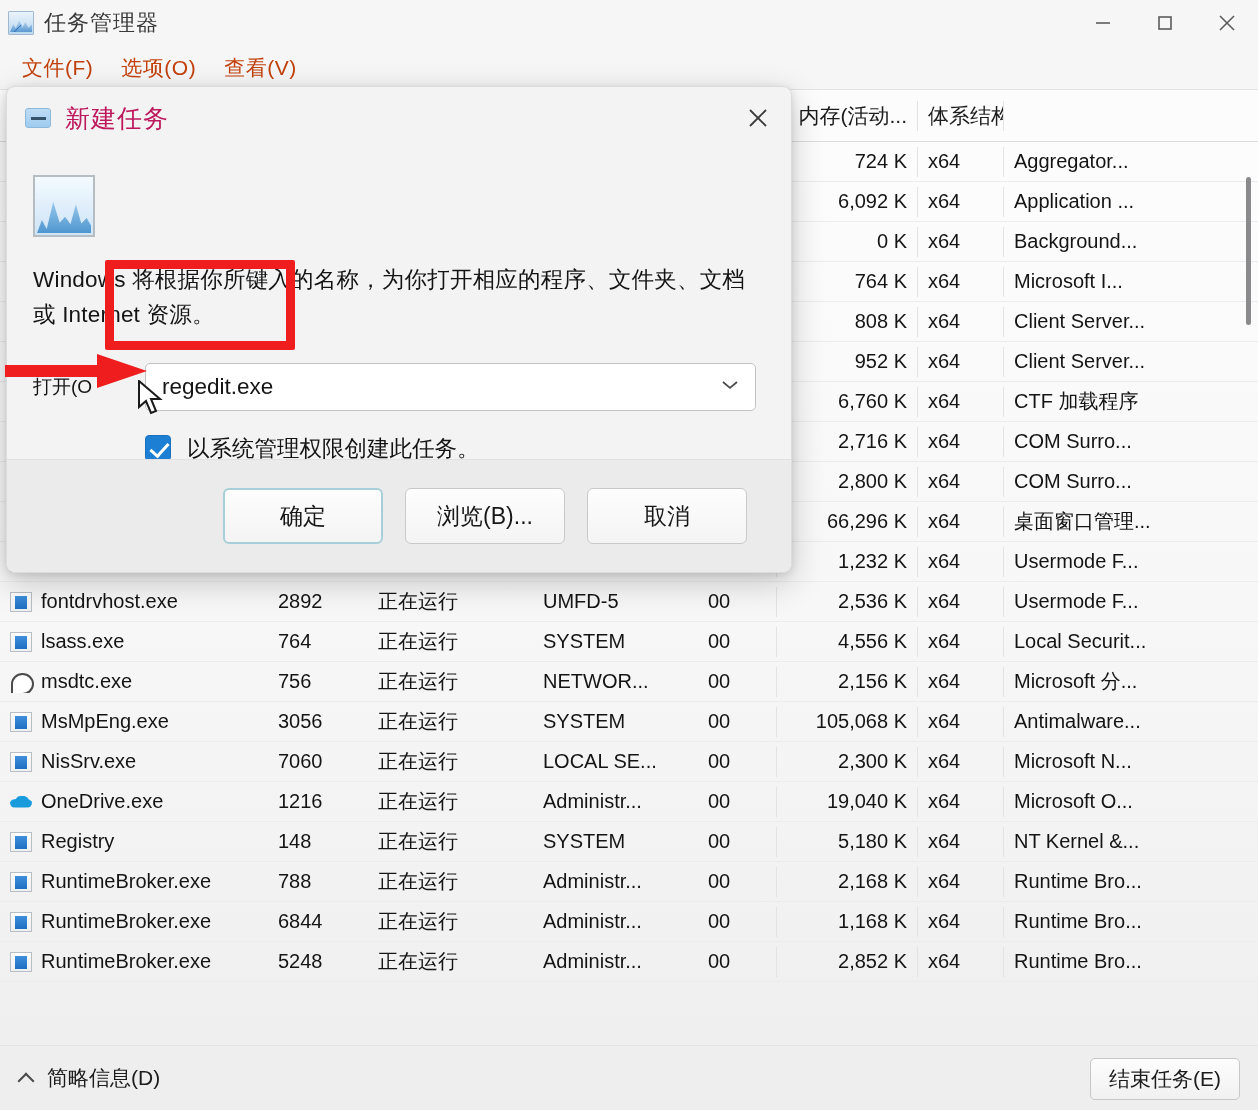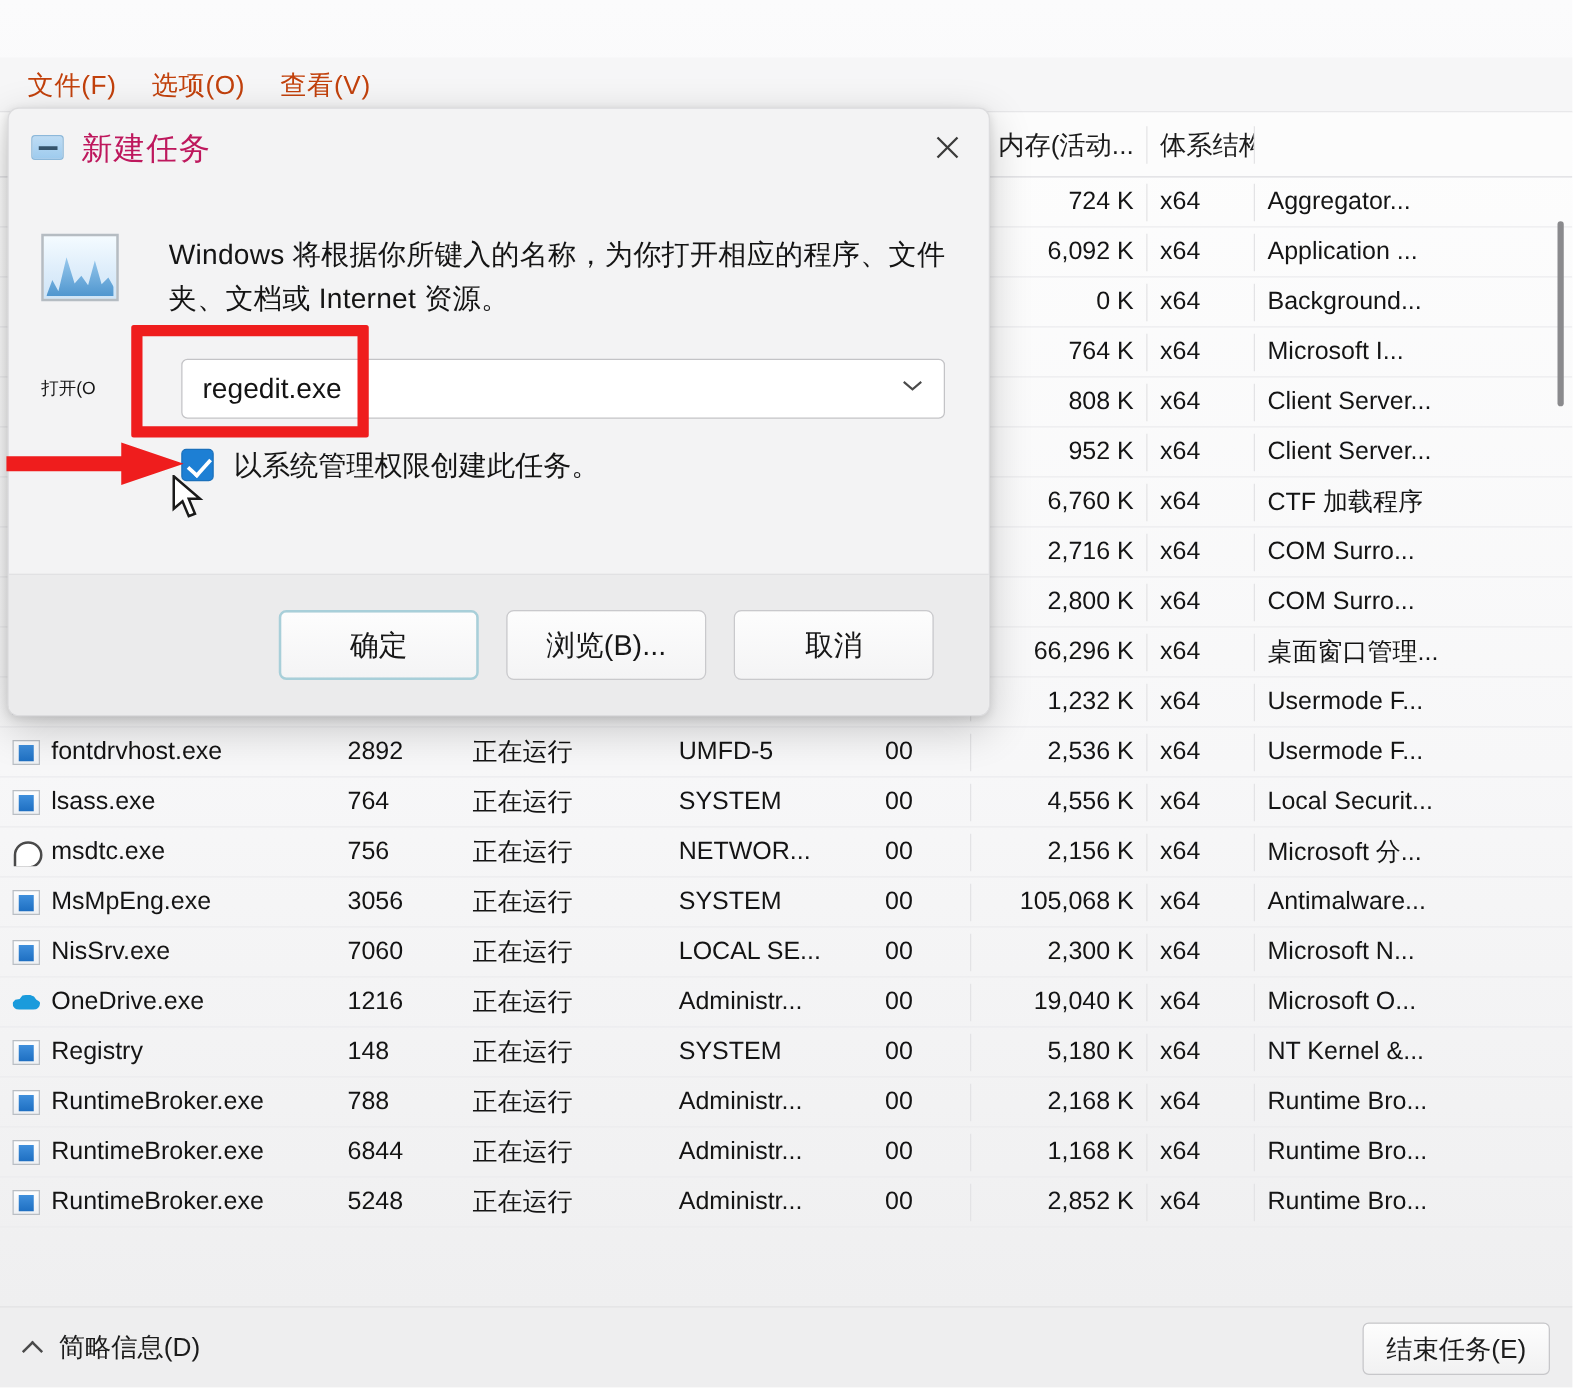--- a/index.html
+++ b/index.html
@@ -174,39 +174,39 @@
   .dlg-ico::after {
     content:""; position:absolute; left:5px; top:8px; width:15px; height:3px;
     background:#35536b;
   }
   .dlg-title-text { font-size: 25px; color: #be185d; letter-spacing: 1px; }
   .dlg-close {
     position: absolute; right: 0; top: 0; width: 66px; height: 62px;
     display:flex; align-items:center; justify-content:center; color:#3a3a3a;
   }
   .dlg-body { padding: 14px 26px 0 26px; height: 352px; position: relative; }
-  .dlg-intro { display: flex; gap: 40px; margin-top: 24px; }
+  .dlg-intro { display: flex; gap: 26px; margin-top: 12px; flex-direction: column; }
   .intro-icon {
     width: 62px; height: 54px; flex: 0 0 62px;
     border: 2px solid #b5bcc2;
     background: linear-gradient(180deg,#f4fbff 0%,#dcecfa 60%,#cfe5f7 100%);
     position: relative; overflow: hidden;
   }
   .intro-icon::after {
     content:""; position:absolute; left:2px; bottom:2px; right:2px; height:34px;
     background: linear-gradient(180deg, #9fcdef 0%, #4f96cf 100%);
     clip-path: polygon(0% 100%, 9% 62%, 18% 88%, 30% 8%, 42% 70%, 52% 52%, 62% 74%, 72% 16%, 82% 72%, 92% 56%, 100% 78%, 100% 100%);
   }
   .intro-text {
     font-size: 22.5px; color: #141414; line-height: 1.55; letter-spacing: .2px;
   }
   .open-row {
     display: flex; align-items: center; margin-top: 30px;
   }
-  .open-label { font-size: 14px; color: #141414; width: 112px; }
+  .open-label { font-size: 19px; color: #141414; width: 112px; }
   .combo {
     position: relative; width: 611px; height: 48px;
     background: #ffffff; border: 1px solid #c3c3c6; border-radius: 5px;
     display: flex; align-items: center;
   }
   .combo-value {
     font-size: 22.5px; color: #141414; padding-left: 16px;
   }
   .combo-arrow {
     position: absolute; right: 14px; top: 50%; transform: translateY(-50%);
@@ -253,20 +253,42 @@
   .cursor-ptr {
     position: absolute; left: 137px; top: 380px; width: 26px; height: 36px;
     pointer-events: none;
   }
 </style>
 </head>
 <body>
 
 <div id="app">
 
+  <div class="titlebar">
+    <div class="app-icon"></div>
+    <div class="app-title">任务管理器</div>
+    <div class="wincontrols">
+      <div class="winbtn">
+        <svg width="22" height="22" viewBox="0 0 22 22">
+            <line x1="4" y1="11" x2="18" y2="11" stroke="currentColor" stroke-width="1.6"></line>
+          </svg>
+      </div>
+      <div class="winbtn">
+        <svg width="22" height="22" viewBox="0 0 22 22">
+            <rect x="5" y="5" width="12" height="12" fill="none" stroke="currentColor" stroke-width="1.6"></rect>
+          </svg>
+      </div>
+      <div class="winbtn">
+        <svg width="26" height="26" viewBox="0 0 26 26">
+            <line x1="6" y1="6" x2="20" y2="20" stroke="currentColor" stroke-width="1.6"></line>
+            <line x1="20" y1="6" x2="6" y2="20" stroke="currentColor" stroke-width="1.6"></line>
+          </svg>
+      </div>
+    </div>
+  </div>
 
   <div class="menubar">
     <div class="menuitem">文件(F)</div>
     <div class="menuitem">选项(O)</div>
     <div class="menuitem">查看(V)</div>
   </div>
 
   <div class="table-area">
     <div class="thead">
       <div class="th c-name"></div>

